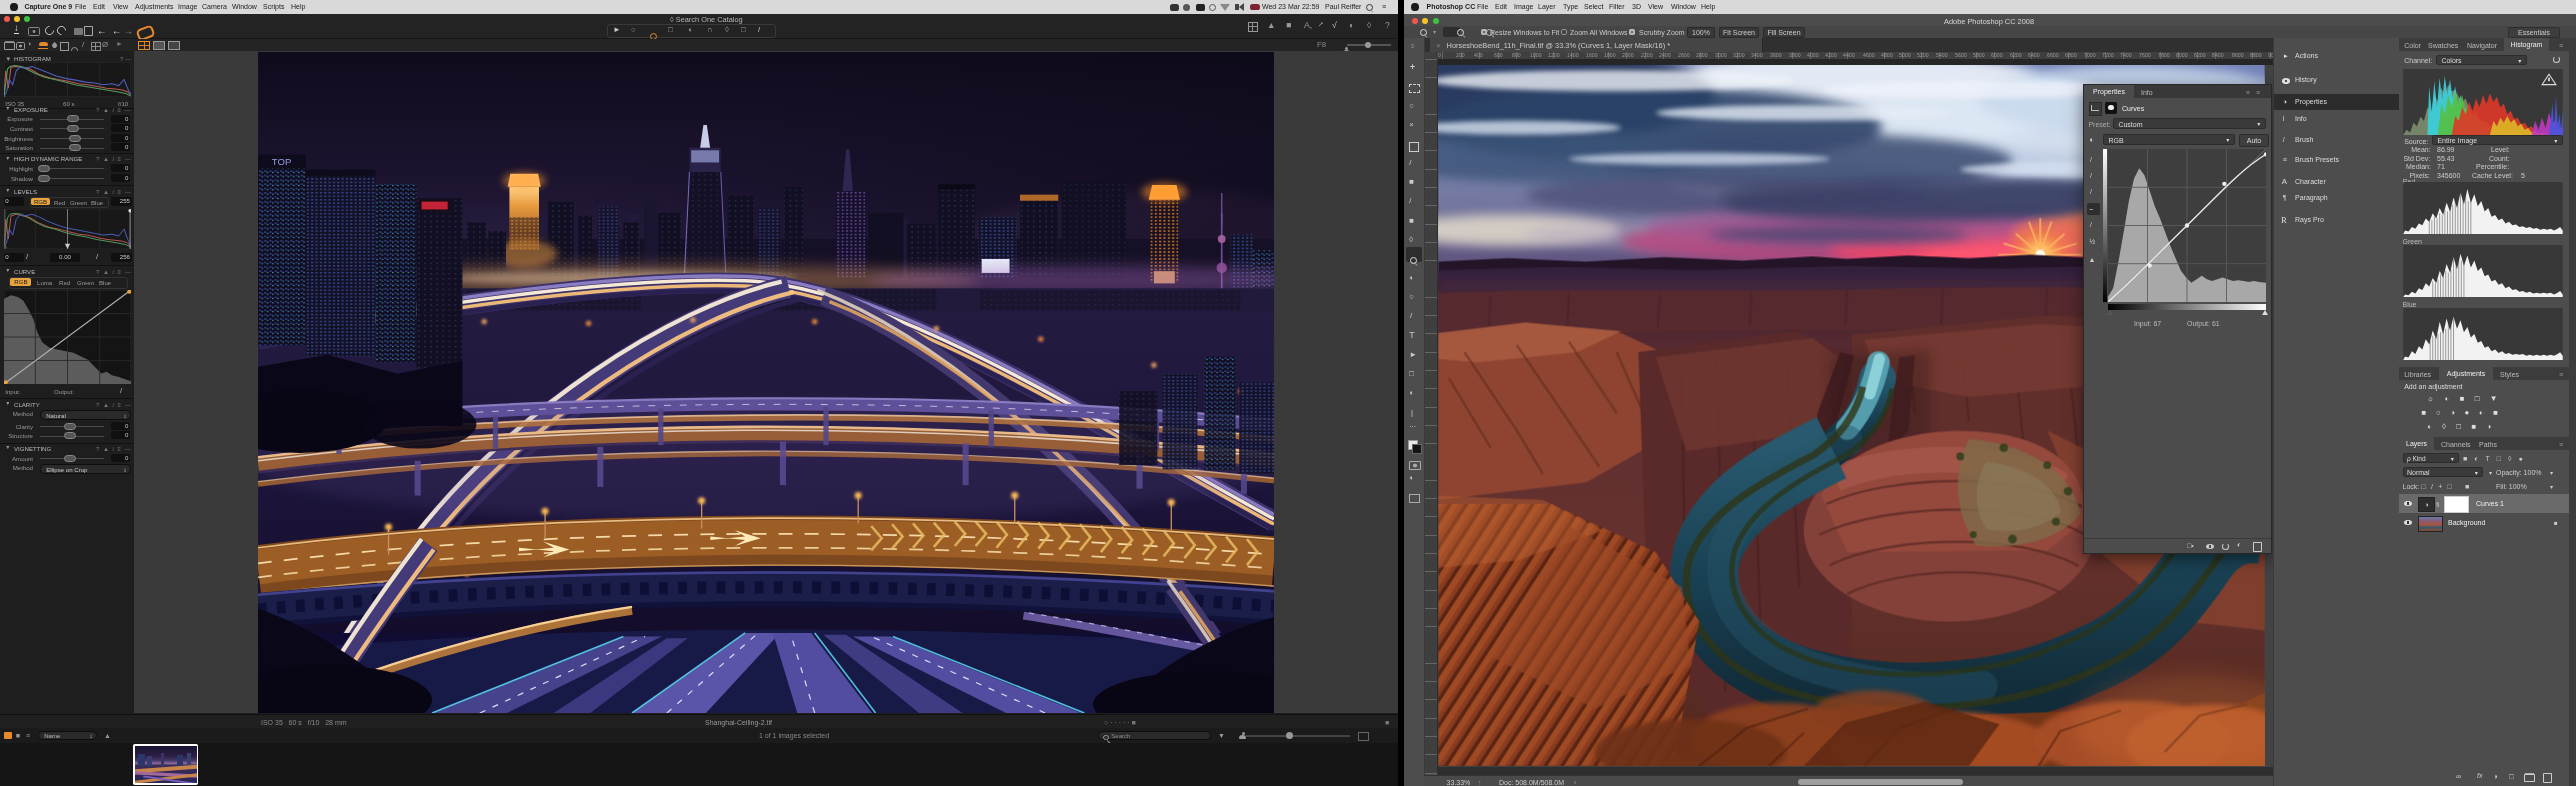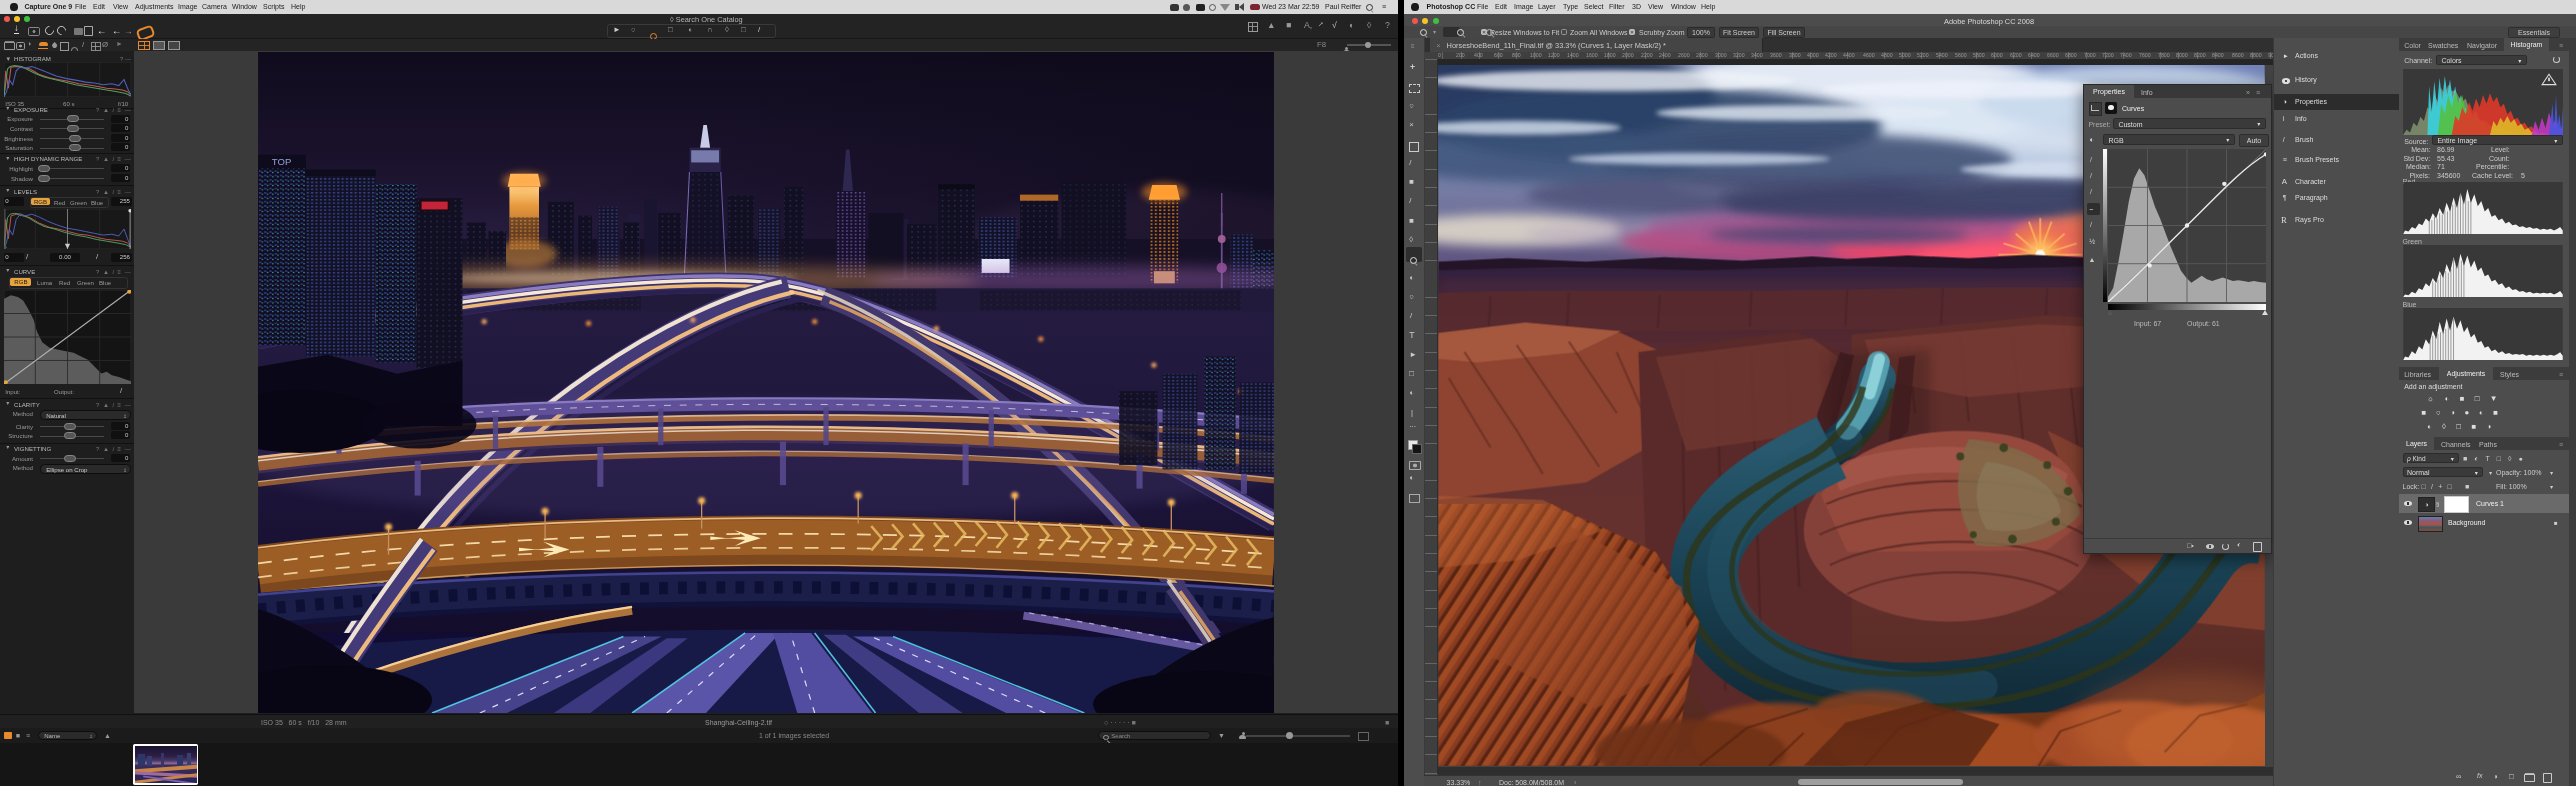--- a/index.html
+++ b/index.html
@@ -644,21 +644,21 @@
     <span class="t" style="left:235px;top:2.6px;">Scrubby Zoom</span>
     <div class="a" style="left:283px;top:0.9px;width:26px;height:9.6px;background:#383838;border:0.9px solid #2a2a2a;border-radius:1.7px;text-align:center;line-height:9.6px;">100%</div>
     <div class="a" style="left:315px;top:0.9px;width:38px;height:9.6px;background:#383838;border:0.9px solid #2a2a2a;border-radius:1.7px;text-align:center;line-height:9.6px;">Fit Screen</div>
     <div class="a" style="left:359px;top:0.9px;width:40px;height:9.6px;background:#383838;border:0.9px solid #2a2a2a;border-radius:1.7px;text-align:center;line-height:9.6px;">Fill Screen</div>
     <div class="a" style="left:1104px;top:0.9px;width:50px;height:9.6px;background:#3e3e3e;border:0.9px solid #2e2e2e;border-radius:1.7px;text-align:center;line-height:9.6px;">Essentials</div>
   </div>
 
   <div class="a" style="left:20px;top:38px;width:1152px;height:14px;background:#303030;">
     <div class="a" style="left:6.1px;top:0;width:332px;height:14px;background:#454545;border-right:0.9px solid #262626;color:#ccc;font-size:7.4px;">
       <span class="t" style="left:6.1px;top:2.6px;color:#888;">×</span>
-      <span class="t" style="left:16.5px;top:2.6px;">HorseshoeBend_11h_Final.tif @ 33.3% (Curves 1, Layer Mask/2) *</span>
+      <span class="t" style="left:16.5px;top:2.6px;">HorseshoeBend_11h_Final.tif @ 33.3% (Curves 1, Layer Mask/16) *</span>
     </div>
   </div>
 
   <div class="a" style="left:0;top:38px;width:20px;height:748px;background:#4d4d4d;border-right:0.9px solid #3a3a3a;">
     <div class="t" style="left:7px;top:3.5px;color:#999;font-size:6.1px;">≡</div>
     <div class="t" style="left:6.1px;top:24.4px;color:#ccc;font-size:8.7px;font-weight:bold;">+</div>
     <div class="a" style="left:5.2px;top:46px;width:8.7px;height:7px;border:0.9px dashed #ccc;"></div>
     <div class="t" style="left:5.2px;top:63px;color:#ccc;font-size:7.8px;">○</div>
     <div class="t" style="left:5.2px;top:82px;color:#ccc;font-size:7.8px;">×</div>
     <div class="a" style="left:5.2px;top:104px;width:7.8px;height:7.8px;border:1.3px solid #ccc;"></div>

